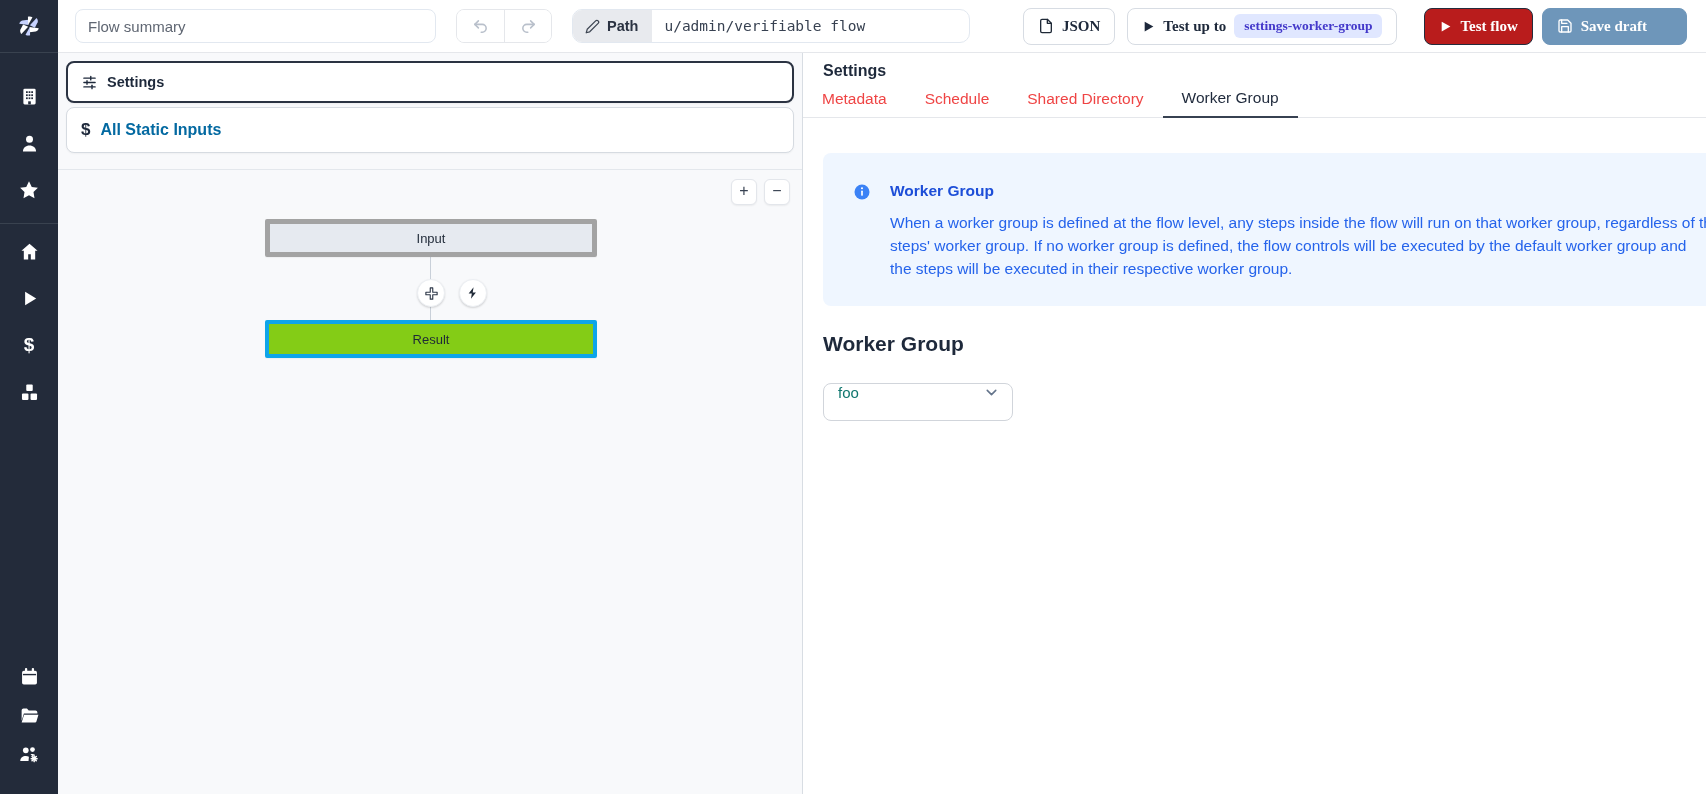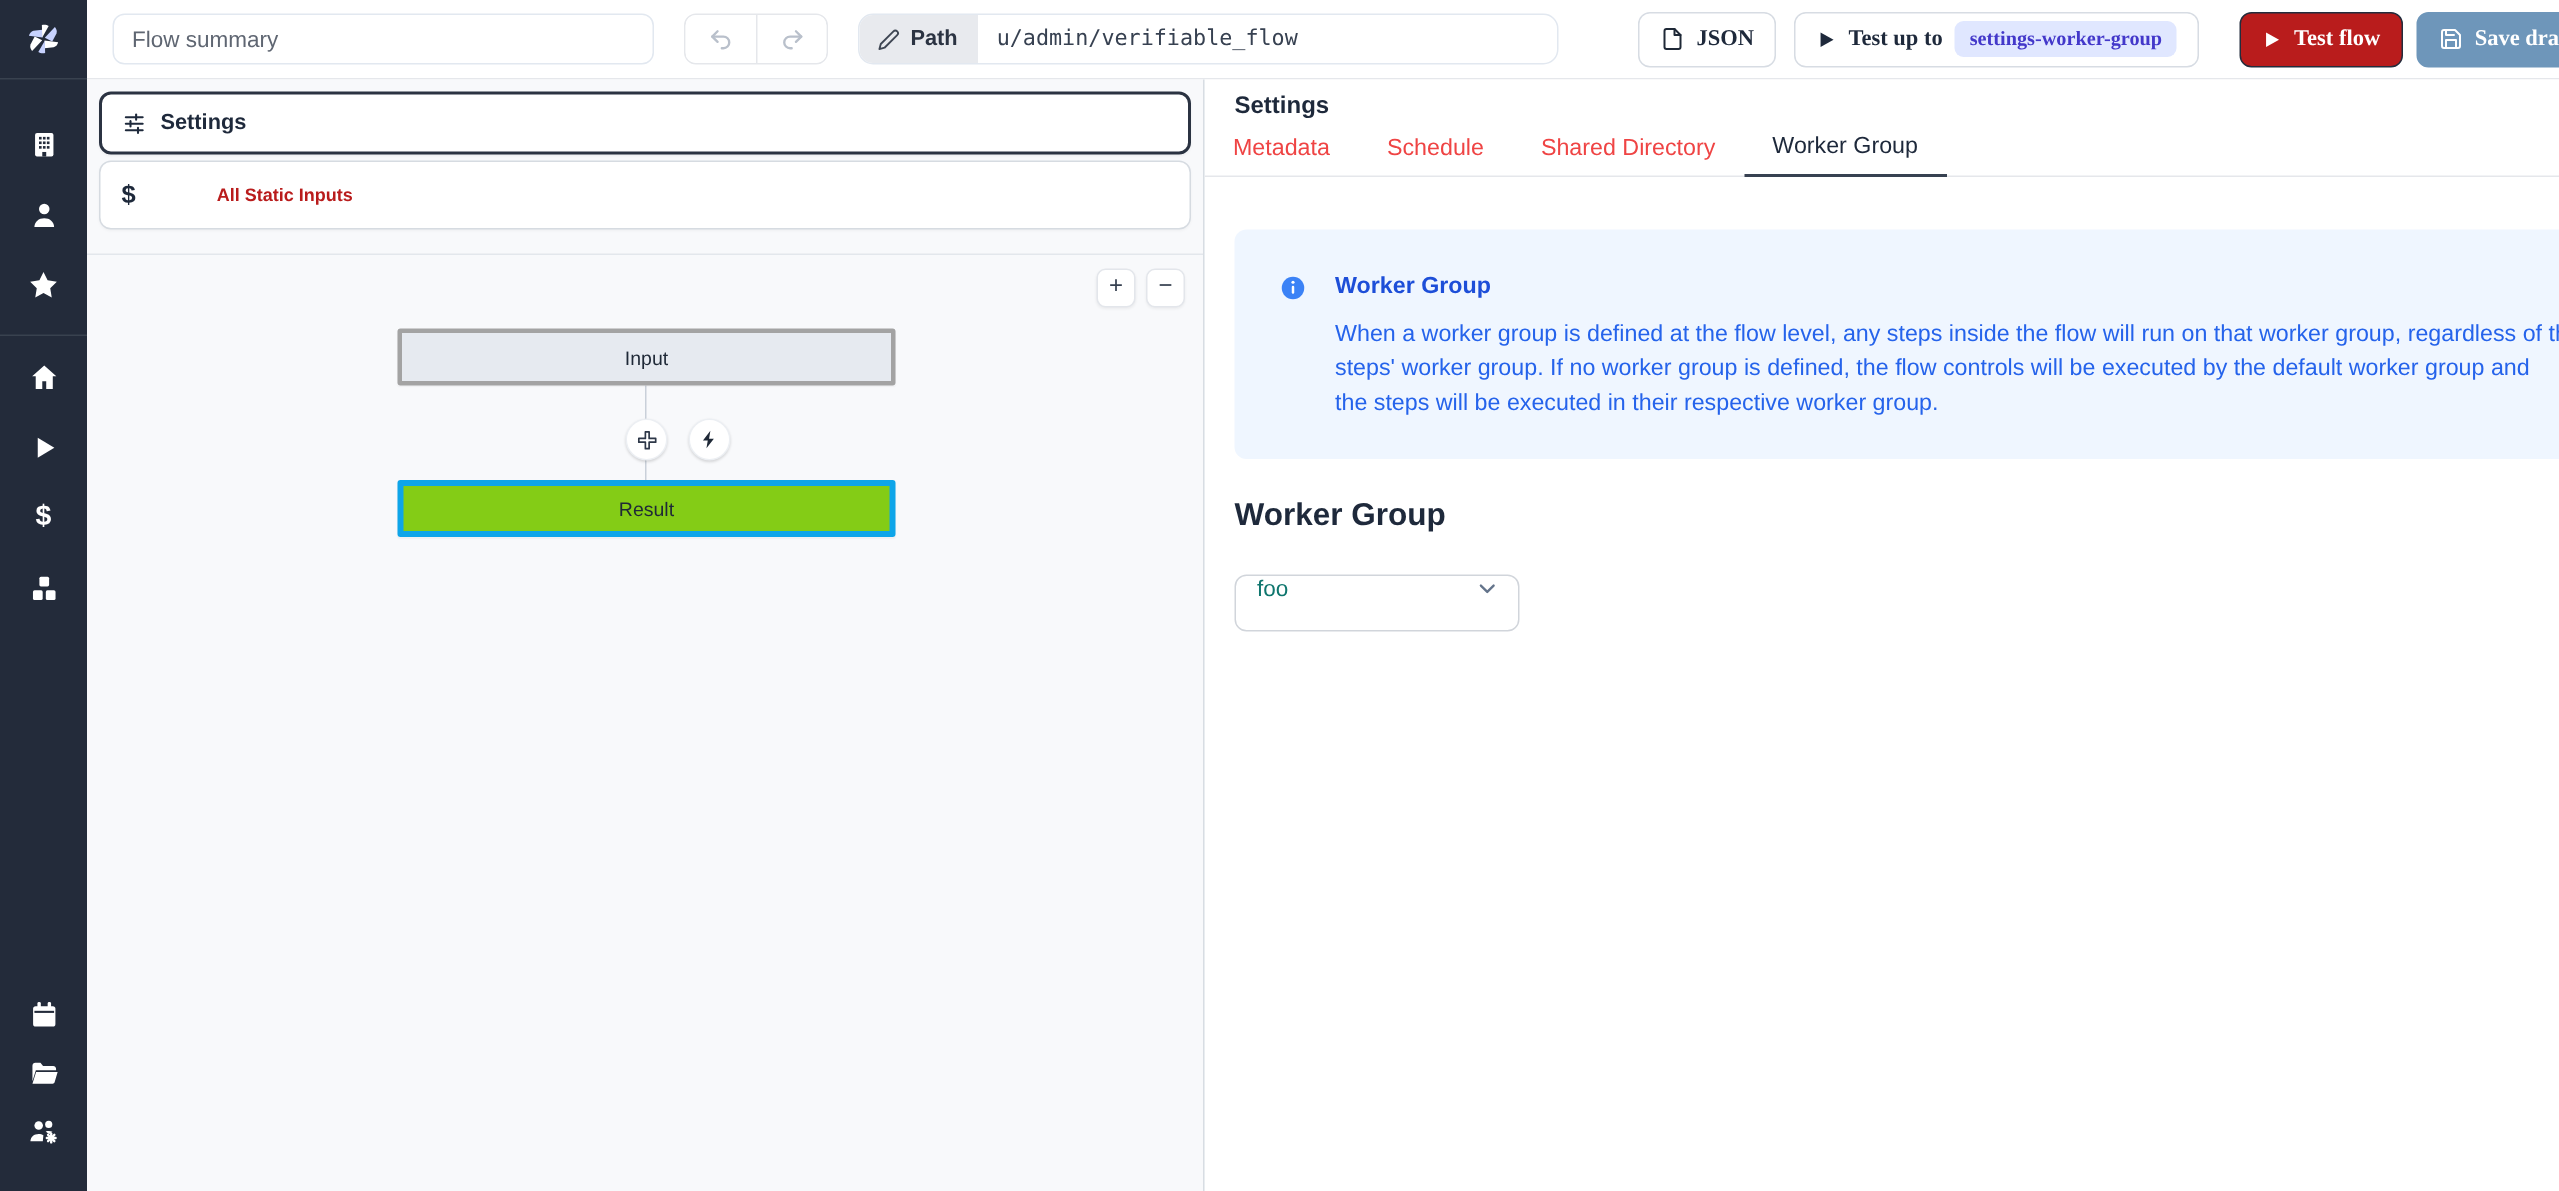--- a/index.html
+++ b/index.html
@@ -22,49 +22,49 @@
   .main { flex:1; display:flex; flex-direction:column; min-width:0; }
   .topbar { height:53px; flex:0 0 53px; background:#fff; border-bottom:1px solid #e5e7eb; display:flex; align-items:center; padding-left:17px; overflow:hidden; white-space:nowrap; }
   .topbar > * { flex:0 0 auto; }
 
   .summary-input { width:361px; height:34px; border:1px solid #e2e8f0; border-radius:8px; padding:0 12px; font-size:15px; color:#5f6672; font-family:"Liberation Sans",sans-serif; outline:none; background:#fff; }
 
   .undo-group { margin-left:20px; display:flex; border:1px solid #e5e7eb; border-radius:8px; overflow:hidden; height:34px; }
   .undo-group button { width:47px; height:100%; background:#fff; border:none; display:flex; align-items:center; justify-content:center; cursor:pointer; }
   .undo-group button + button { border-left:1px solid #e5e7eb; }
 
-  .path-group { margin-left:20px; display:flex; align-items:center; border:1px solid #e2e8f0; border-radius:10px; height:34px; width:467px; overflow:hidden; background:#fff; }
+  .path-group { margin-left:20px; display:flex; align-items:center; border:1px solid #e2e8f0; border-radius:10px; height:34px; width:398px; overflow:hidden; background:#fff; }
   .path-chip { background:#e8eaee; height:100%; display:flex; align-items:center; gap:7px; padding:0 14px 0 12px; font-size:14.5px; font-weight:600; color:#2b3342; }
   .path-value { border:none; outline:none; flex:1; font-family:"DejaVu Sans Mono", monospace; font-size:14.5px; color:#374151; padding:0 12px; background:transparent; }
 
   .btn { display:flex; align-items:center; gap:8px; height:37px; border-radius:8px; font-size:15px; font-weight:600; cursor:pointer; border:1px solid #d7dce3; background:#fff; color:#1e293b; padding:0 14px;font-family:Liberation Serif, serif; }
   .btn-json { margin-left:53px; }
   .btn-testupto { margin-left:12px; }
   .badge { background:#e0e7ff; color:#4338ca; font-size:13.5px; font-weight:600; border-radius:6px; padding:4px 10px; }
   .btn-dark { margin-left:27px; background:#b91c1c; border-color:#242c3c; color:#fff; }
   .btn-save { margin-left:9px; background:#6e96ba; border-color:#6e96ba; color:#fff; width:145px; }
 
   .content { flex:1; display:flex; min-height:0; }
 
   
   .canvas { width:745px; flex:0 0 745px; background:#f8f9fb; border-right:1px solid #d8dde3; position:relative; }
   .module-list { padding:8px 8px 0 8px; border-bottom:1px solid #e3e7ec; padding-bottom:16px; }
   .module-box { background:#fff; border-radius:8px; display:flex; align-items:center; gap:10px; padding:0 14px; cursor:pointer; }
   .module-settings { border:2px solid #2b3342; height:42px; box-shadow:0 1px 2px rgba(0,0,0,.05); }
   .module-static { border:1px solid #d6dbe1; height:46px; margin-top:4px; box-shadow:0 1px 2px rgba(0,0,0,.04); }
   .module-label { font-size:14.5px; font-weight:600; color:#1e293b; }
-  .module-label-md { font-size:12px; font-weight:600; color:#b91c1c;margin-left:44px; }
+  .module-label-md { font-size:16px; font-weight:600; color:#0369a1; }
   .static-dollar { font-size:17px; font-weight:600; color:#1e293b; }
 
   .zoom-controls { position:absolute; top:126px; right:12px; display:flex; gap:7px; }
   .zoom-btn { width:26px; height:26px; background:#fff; border:1px solid #e3e6eb; border-radius:6px; font-size:16px; color:#374151; display:flex; align-items:center; justify-content:center; cursor:pointer; box-shadow:0 1px 2px rgba(0,0,0,.06); padding-bottom:2px; }
 
   .graph { position:absolute; left:0; top:117px; right:0; bottom:0; }
   .node { position:absolute; left:207px; width:332px; height:38px; display:flex; align-items:center; justify-content:center; font-size:13px; color:#1f2937; border-radius:2px; box-shadow:0 1px 1px rgba(0,0,0,.04); cursor:pointer; }
-  .node-input { top:49px; background:#e6eaf0; border:3px solid #a3a3a3; }
+  .node-input { top:49px; background:#e6eaf0; border:5px solid #a3a3a3; }
   .node-result { top:150px; background:#84cc16; border:4px solid #0ea5e9; }
   .connector { position:absolute; left:372px; top:87px; width:1px; height:63px; background:#c9d0d9; }
   .graph-circle { position:absolute; width:28px; height:28px; border-radius:50%; background:#fff; display:flex; align-items:center; justify-content:center; box-shadow:0 1px 2px rgba(0,0,0,.15); cursor:pointer; border:1px solid #eceff3; }
   .circle-plus { left:359px; top:109px; }
   .circle-bolt { left:401px; top:109px; }
 
   
   .panel { flex:1; background:#fff; min-width:0; overflow:hidden; }
   .panel-title { font-size:16px; font-weight:700; color:#1e293b; padding:9px 0 0 20px; }
   .tabs-row { display:flex; margin-top:9px; border-bottom:1px solid #e5e7eb; }

